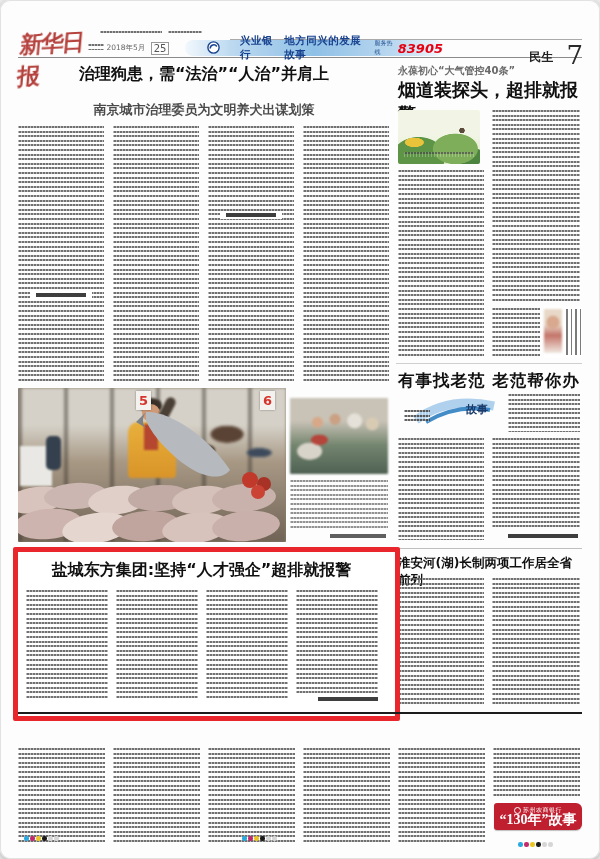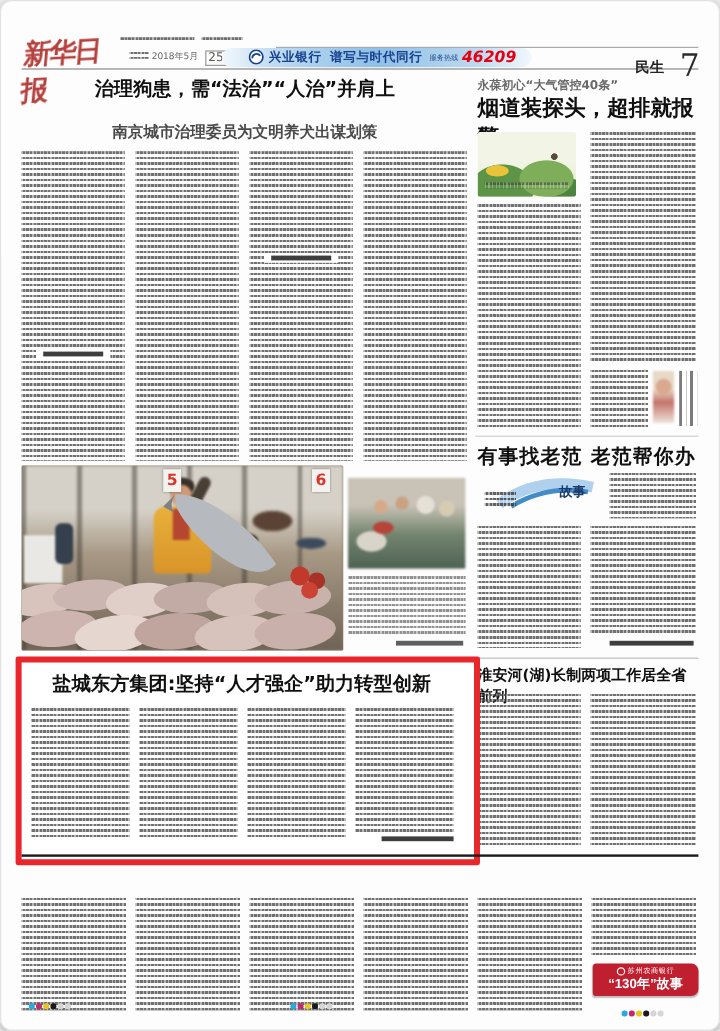--- a/index.html
+++ b/index.html
@@ -28,42 +28,42 @@
 </head>
 <body>
 
 <div class="page">
 
   <div class="abs" style="left:20px;top:28px;width:75px;height:30px;transform:rotate(-3deg) skewX(-8deg);
        font-family:'DejaVu Serif',serif;font-weight:bold;font-size:23px;color:#b5413d;letter-spacing:-2px;filter:blur(.3px);">新华日报</div>
 
   <div class="sim" style="left:100px;top:31px;width:62px;height:4px;"></div>
   <div class="sim" style="left:168px;top:31px;width:34px;height:4px;"></div>
-  <div class="abs" style="left:108px;top:42px;font-size:7.5px;color:#666;">
+  <div class="abs" style="left:88px;top:42px;font-size:7.5px;color:#666;">
     <span class="sim" style="position:relative;display:inline-block;width:16px;height:6px;top:0;"></span>
     <span>2018年5月</span>
     <span style="display:inline-block;border:1px solid #999;color:#555;font-size:10px;line-height:11px;
           padding:0 2px;margin-left:3px;vertical-align:-2px;">25</span>
   </div>
 
   <div class="rule" style="left:230px;top:39px;width:352px;background:#aaa;"></div>
   <div class="rule" style="left:18px;top:57px;width:564px;background:#8a8a8a;"></div>
 
   <div class="abs" style="left:185px;top:40px;width:258px;height:16px;border-radius:8px;display:flex;align-items:center;
        background:linear-gradient(90deg,#f2f8fd 0%,#bcd9f0 18%,#8fc0e6 50%,#bcd9f0 82%,#f2f8fd 100%);">
     <span style="display:inline-block;margin-left:22px;">
       <svg width="13" height="13" viewBox="0 0 13 13">
           <circle cx="6.5" cy="6.5" r="5.6" fill="#fff" stroke="#17418f" stroke-width="1.4"></circle>
       <path d="M3.2 7.5 A3.6 3.6 0 0 1 9.8 5.5" stroke="#17418f" stroke-width="1.5" fill="none"></path>
         </svg>
     </span>
-    <span style="font-weight:bold;font-size:10.5px;color:#17418f;margin-left:4px;letter-spacing:.5px;">兴业银行</span>
-    <span style="font-weight:bold;font-size:10.5px;color:#17418f;margin-left:7px;letter-spacing:.5px;">谱写与时代同行</span>
+    <span style="font-weight:bold;font-size:10.5px;color:#17418f;margin-left:20px;letter-spacing:.5px;">兴业银行</span>
+    <span style="font-weight:bold;font-size:10.5px;color:#17418f;margin-left:7px;letter-spacing:.5px;">地方同兴的发展故事</span>
     <span style="font-size:6px;color:#23508f;margin-left:6px;">服务热线</span>
-    <span style="font-weight:bold;font-style:italic;font-size:13px;color:#e60012;margin-left:3px;">46209</span>
+    <span style="font-weight:bold;font-style:italic;font-size:13px;color:#e60012;margin-left:3px;">83905</span>
   </div>
 
   <div class="abs" style="left:505px;top:40px;width:78px;height:17px;text-align:right;">
     <span style="font-size:12px;font-weight:bold;color:#222;vertical-align:3px;">民生</span>
     <span style="font-family:'DejaVu Serif',serif;font-size:26px;color:#2a2a2a;margin-left:8px;">7</span>
   </div>
 
   <div class="abs head-sans" style="left:18px;top:64px;width:372px;text-align:center;font-size:16px;letter-spacing:0;">治理狗患，需“法治”“人治”并肩上</div>
   <div class="abs" style="left:18px;top:101px;width:372px;text-align:center;font-size:13px;color:#2b2b2b;font-weight:bold;opacity:.85;">南京城市治理委员为文明养犬出谋划策</div>
 
@@ -176,42 +176,42 @@
         radial-gradient(circle at 66% 30%, #e5e0d8 0 7px, transparent 8px),
         radial-gradient(circle at 84% 34%, #d8cbb4 0 6px, transparent 7px),
         radial-gradient(ellipse at 30% 55%, #b5443a 0 8px, transparent 9px),
         radial-gradient(ellipse at 20% 70%, #d9d4ca 0 12px, transparent 13px),
         linear-gradient(180deg,#c9c3b7 0 30%, #74866f 62%, #4f6153 100%);"></div>
 
   <div class="sim soft" style="left:290px;top:480px;width:98px;height:50px;"></div>
   <div class="bline" style="left:330px;top:534px;width:56px;opacity:.7;"></div>
 
   <div class="abs" style="left:13px;top:547px;width:377px;height:164px;border:5px solid #e8262c;background:#fff;border-radius:2px;">
-    <div class="abs head-sans" style="left:4px;top:8px;width:359px;text-align:center;font-size:16px;">盐城东方集团:坚持“人才强企”助力转型创新</div>
+    <div class="abs head-sans" style="left:4px;top:8px;width:359px;text-align:center;font-size:16px;">盐城东方集团:坚持“人才强企”超排就报警</div>
     <div class="sim" style="left:8px;top:38px;width:82px;height:110px;"></div>
     <div class="sim" style="left:98px;top:38px;width:82px;height:110px;"></div>
     <div class="sim" style="left:188px;top:38px;width:82px;height:110px;"></div>
     <div class="sim" style="left:278px;top:38px;width:82px;height:104px;"></div>
     <div class="bline" style="left:300px;top:145px;width:60px;"></div>
   </div>
 
   <div class="abs" style="left:18px;top:712px;width:564px;height:2px;background:#1c1c1c;"></div>
 
   <div class="sim" style="left:18px;top:748px;width:87px;height:94px;"></div>
   <div class="sim" style="left:113px;top:748px;width:87px;height:94px;"></div>
   <div class="sim" style="left:208px;top:748px;width:87px;height:94px;"></div>
   <div class="sim" style="left:303px;top:748px;width:87px;height:94px;"></div>
   <div class="sim" style="left:398px;top:748px;width:87px;height:94px;"></div>
   <div class="sim" style="left:493px;top:748px;width:87px;height:50px;"></div>
 
   <div class="badge" style="left:494px;top:803px;width:88px;height:27px;">
     <div style="font-size:6px;line-height:9px;margin-top:2px;letter-spacing:.5px;">
       <span style="display:inline-block;width:5px;height:5px;border:1px solid #fff;border-radius:50%;vertical-align:middle;margin-right:2px;"></span><span>苏州农商银行</span>
     </div>
-    <div style="font-size:11px;font-weight:bold;line-height:12px;font-family:Liberation Sans, sans-serif;">“130年”故事</div>
+    <div style="font-size:14px;font-weight:bold;line-height:12px;font-family:Liberation Serif, serif;">“130年”故事</div>
   </div>
 
   <div class="abs" style="left:24px;top:828px;">
     <span class="dot" style="background:#2aa9df"></span><span class="dot" style="background:#c22a6c"></span><span class="dot" style="background:#e9c624"></span><span class="dot" style="background:#1a1a1a"></span><span class="dot" style="background:#d6d6d6"></span><span class="dot" style="background:#d6d6d6"></span>
   </div>
   <div class="abs" style="left:242px;top:828px;">
     <span class="dot" style="background:#2aa9df"></span><span class="dot" style="background:#c22a6c"></span><span class="dot" style="background:#e9c624"></span><span class="dot" style="background:#1a1a1a"></span><span class="dot" style="background:#d6d6d6"></span><span class="dot" style="background:#d6d6d6"></span>
   </div>
   <div class="abs" style="left:518px;top:834px;">
     <span class="dot" style="background:#2aa9df"></span><span class="dot" style="background:#c22a6c"></span><span class="dot" style="background:#e9c624"></span><span class="dot" style="background:#1a1a1a"></span><span class="dot" style="background:#d6d6d6"></span><span class="dot" style="background:#d6d6d6"></span>

